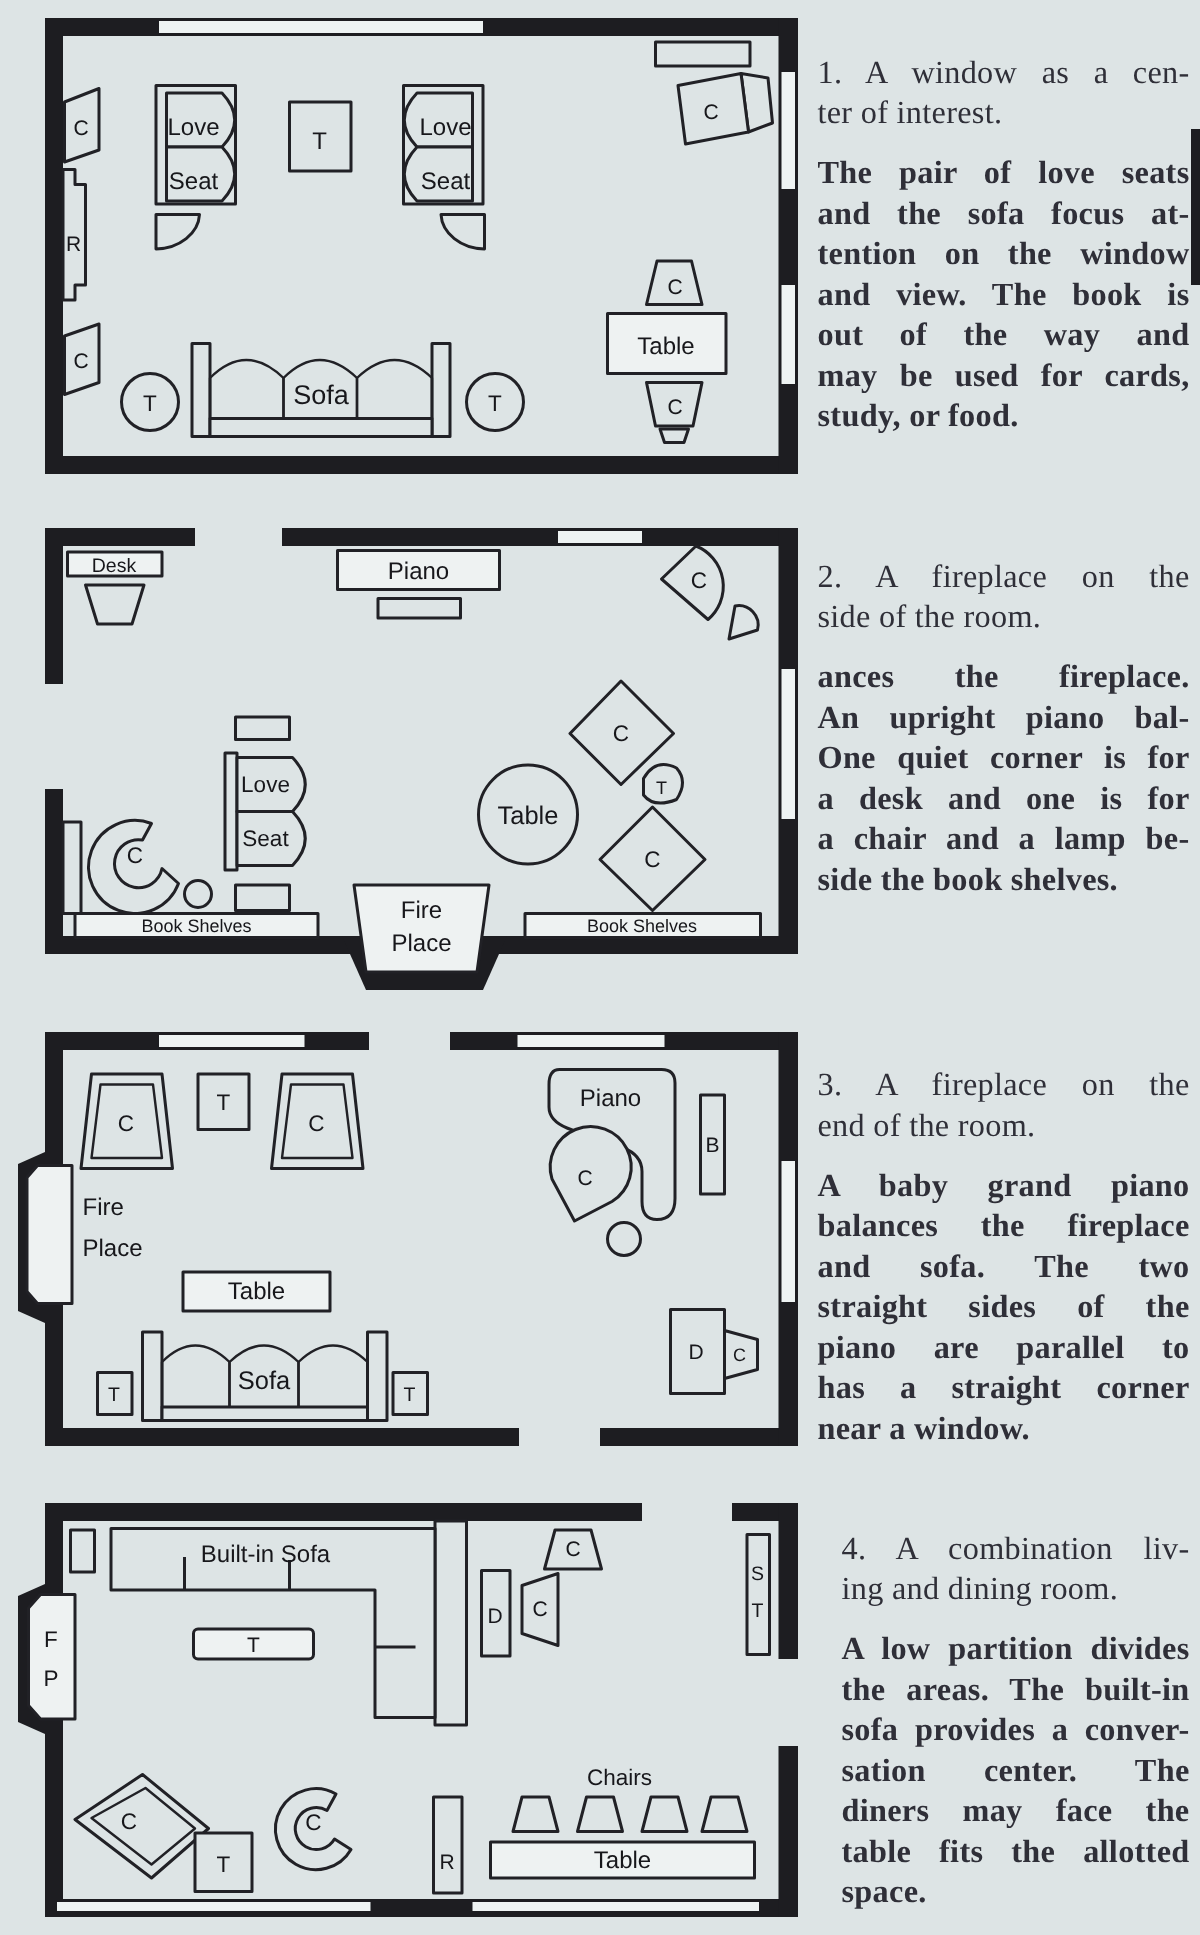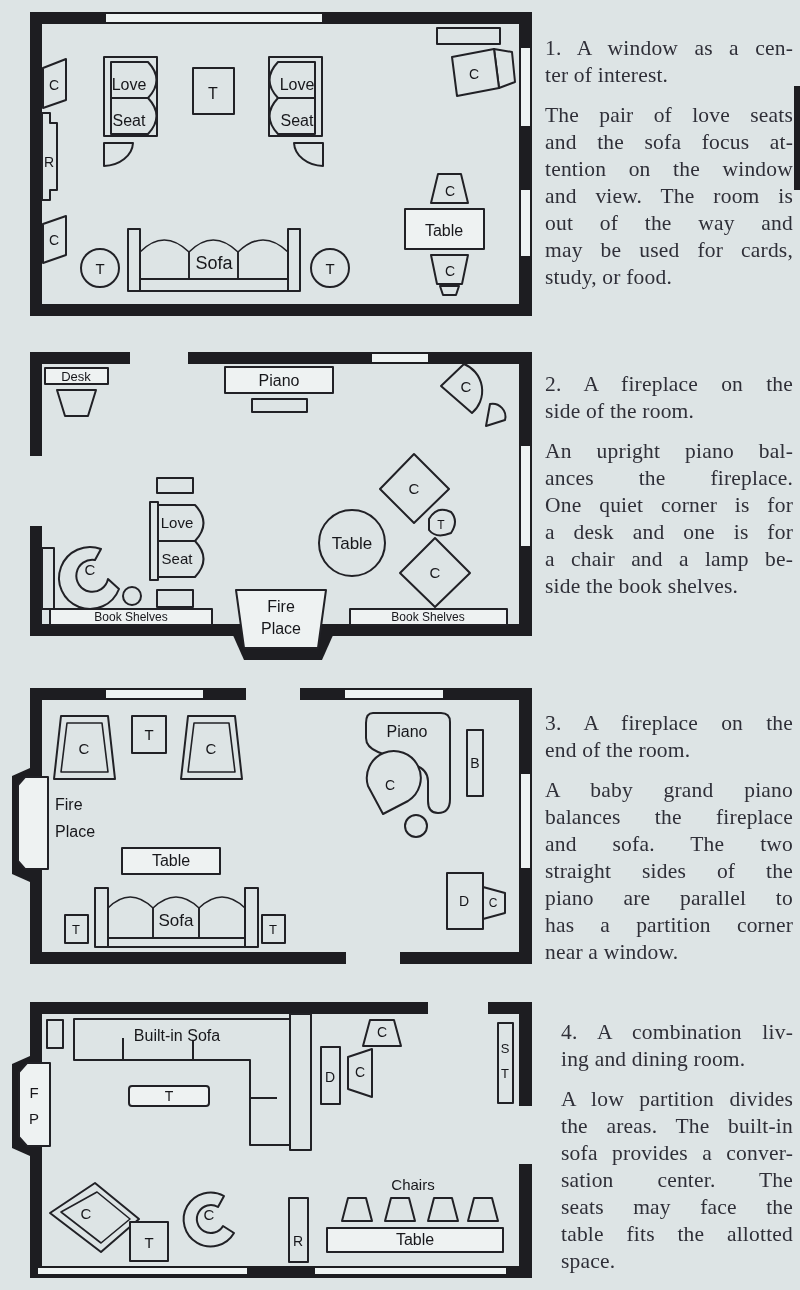--- a/index.html
+++ b/index.html
@@ -14,21 +14,21 @@
   svg .tick{stroke:#212126;stroke-width:2;fill:none;}
   svg text{font-family:"Liberation Sans", sans-serif;fill:#17171b;}
   svg .lbl{text-anchor:middle;}
   svg .f12{font-size:12px;} svg .f13{font-size:13px;} svg .f14{font-size:14px;}
   svg .f15{font-size:15px;} svg .f16{font-size:16px;} svg .f17{font-size:17px;}
   svg .f18{font-size:18px;}
   .text-col{position:absolute;left:545px;width:248px;color:#2f2f38;}
   .tl > div{font-size:21.5px;line-height:27px;letter-spacing:.2px;
             text-align:justify;text-align-last:justify;}
   .tl > div:last-child{text-align-last:left;}
-  .sec-body{margin-top:13px;}
+  .sec-body{margin-top:13px;font-weight:bold;}
 </style>
 </head>
 <body>
 
 <div id="page">
 
 <svg width="800" height="1290" viewBox="0 0 800 1290">
 
   <g>
     <g>
@@ -267,65 +267,65 @@
 <div class="text-col" style="top:0;height:1024px;margin-top:27px;">
   <div style="position:absolute;top:8px;left:0;right:0;">
     <div class="tl sec-head">
           <div>1. A window as a cen-</div>
           <div>ter of interest.</div>
         </div>
     <div class="tl sec-body">
           <div>The pair of love seats</div>
           <div>and the sofa focus at-</div>
           <div>tention on the window</div>
-          <div>and view. The room is</div>
+          <div>and view. The book is</div>
           <div>out of the way and</div>
           <div>may be used for cards,</div>
           <div>study, or food.</div>
         </div>
   </div>
   <div style="position:absolute;top:344px;left:0;right:0;">
     <div class="tl sec-head">
           <div>2. A fireplace on the</div>
           <div>side of the room.</div>
         </div>
     <div class="tl sec-body">
+          <div>ances the fireplace.</div>
           <div>An upright piano bal-</div>
-          <div>ances the fireplace.</div>
           <div>One quiet corner is for</div>
           <div>a desk and one is for</div>
           <div>a chair and a lamp be-</div>
           <div>side the book shelves.</div>
         </div>
   </div>
   <div style="position:absolute;top:683px;left:0;right:0;">
     <div class="tl sec-head">
           <div>3. A fireplace on the</div>
           <div>end of the room.</div>
         </div>
     <div class="tl sec-body">
           <div>A baby grand piano</div>
           <div>balances the fireplace</div>
           <div>and sofa. The two</div>
           <div>straight sides of the</div>
           <div>piano are parallel to</div>
-          <div>has a partition corner</div>
+          <div>has a straight corner</div>
           <div>near a window.</div>
         </div>
   </div>
   <div style="position:absolute;top:992px;left:16px;right:0;">
     <div class="tl sec-head">
           <div>4. A combination liv-</div>
           <div>ing and dining room.</div>
         </div>
     <div class="tl sec-body">
           <div>A low partition divides</div>
           <div>the areas. The built-in</div>
           <div>sofa provides a conver-</div>
           <div>sation center. The</div>
-          <div>seats may face the</div>
+          <div>diners may face the</div>
           <div>table fits the allotted</div>
           <div>space.</div>
         </div>
   </div>
 </div>
 
 </div>
 
 </body></html>

